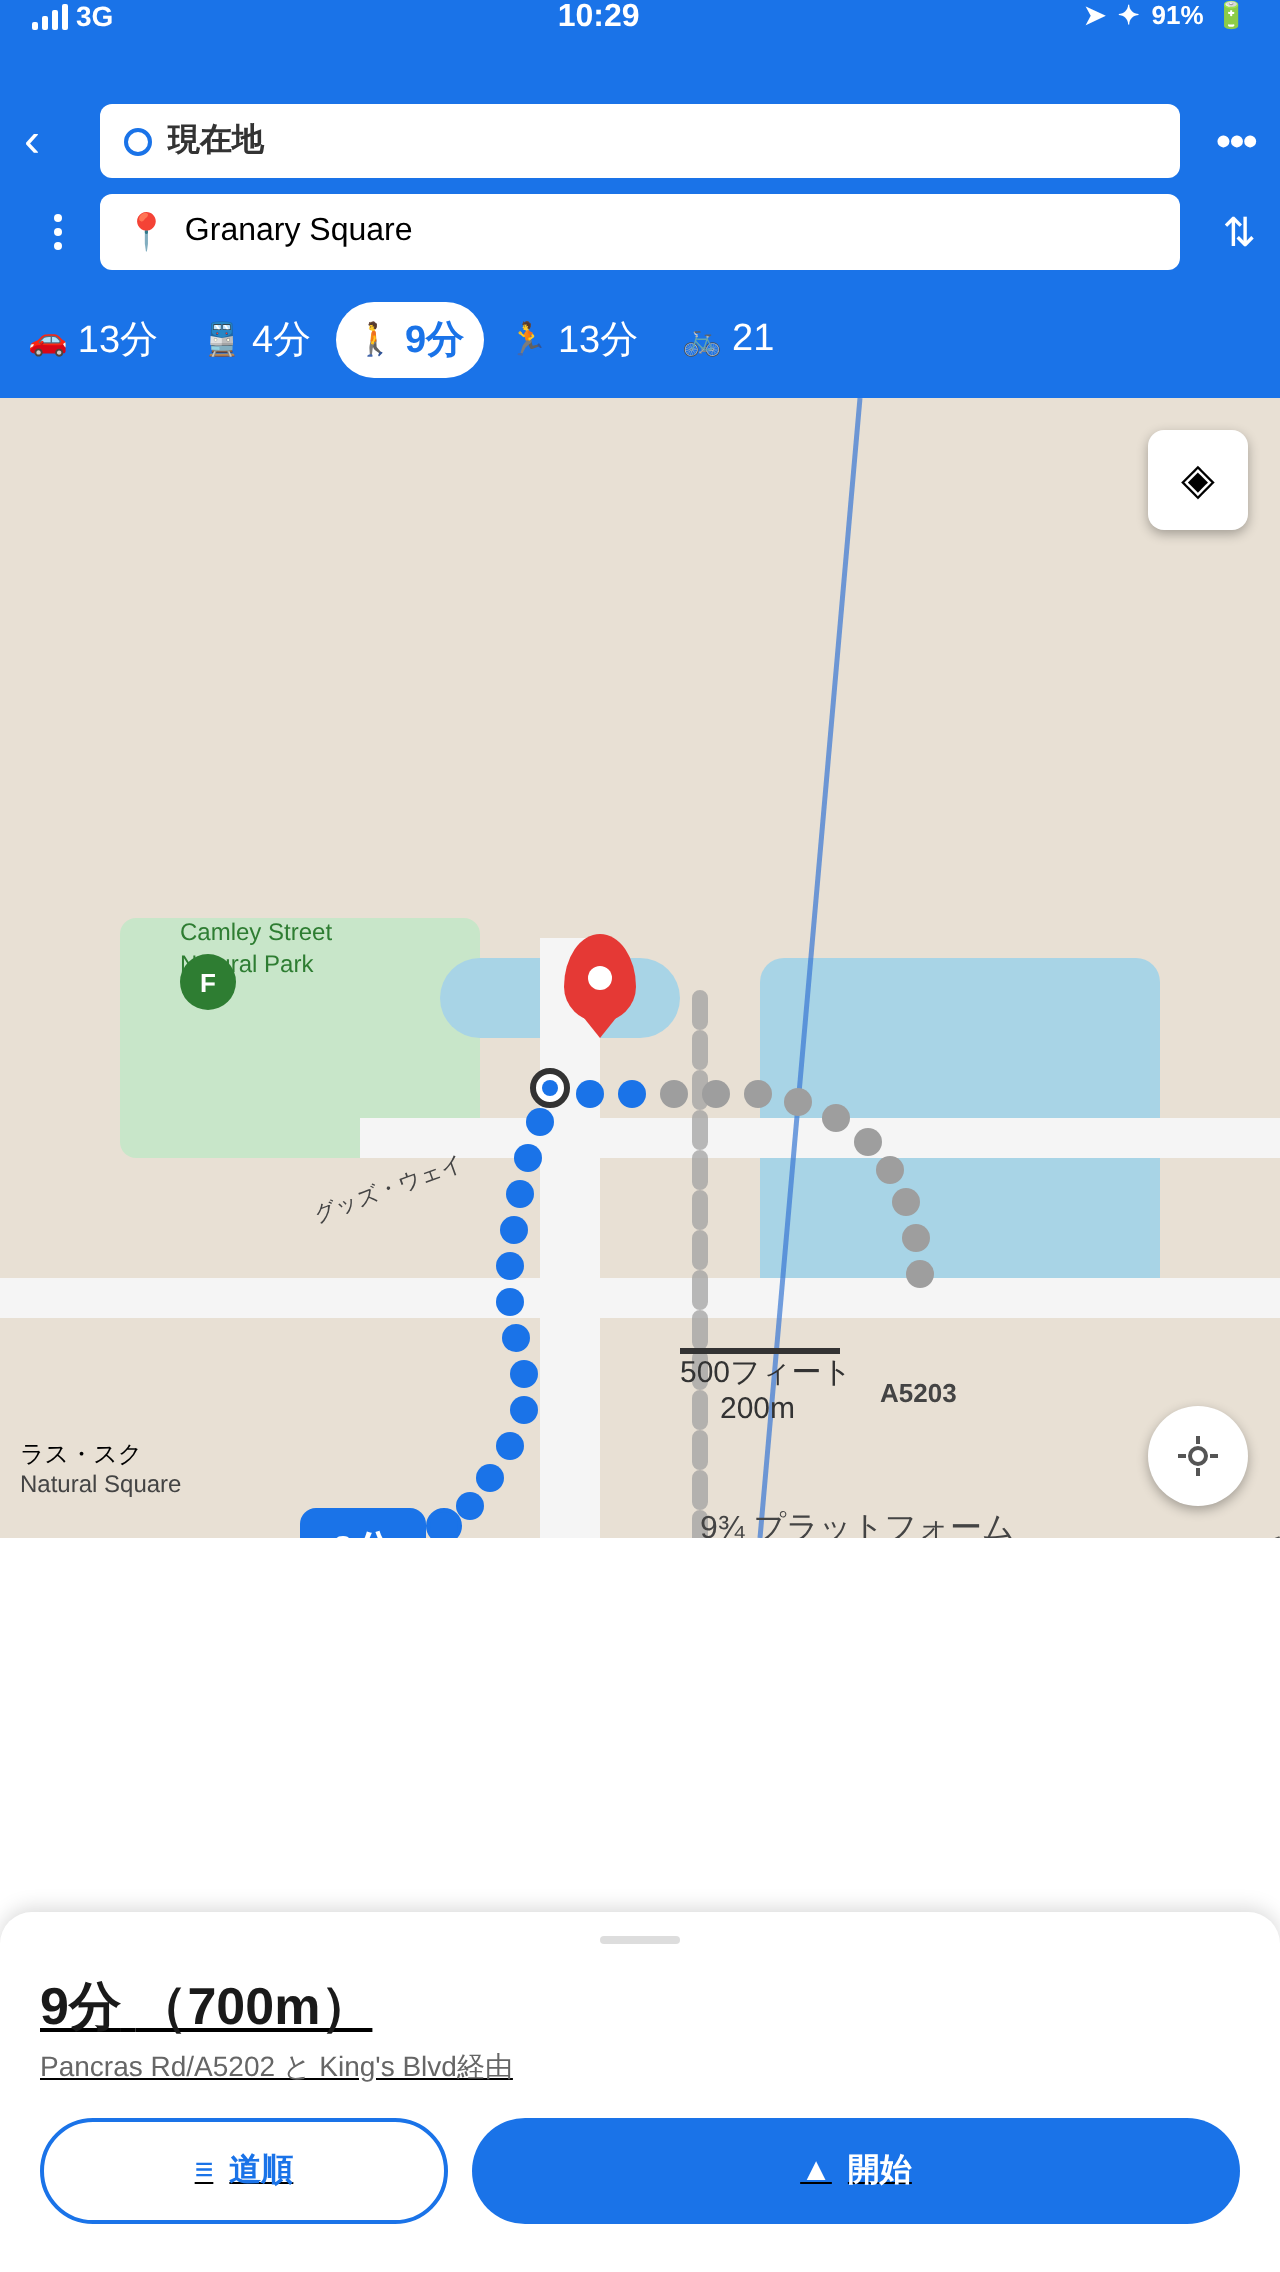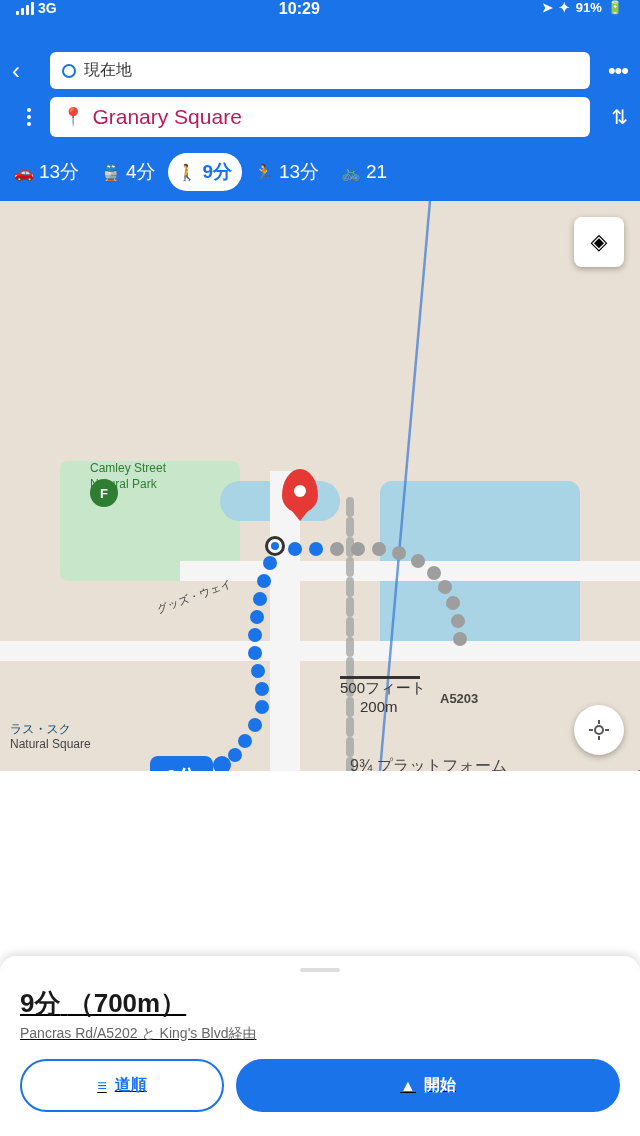--- a/index.html
+++ b/index.html
@@ -41,20 +41,21 @@
       min-width: 28px;
     }
     .search-field {
       flex: 1;
       background: white;
       border-radius: 6px;
       padding: 8px 12px;
       display: flex;
       align-items: center;
       gap: 8px;
+      font-weight: bold;
     }
     .search-field .dot-icon {
       width: 14px;
       height: 14px;
       border-radius: 50%;
       border: 2px solid #1a73e8;
       background: white;
       flex-shrink: 0;
     }
     .search-field .field-text {
@@ -93,22 +94,22 @@
       display: flex;
       align-items: center;
       gap: 8px;
     }
     .pin-icon {
       color: #e53935;
       font-size: 18px;
       flex-shrink: 0;
     }
     .dest-text {
-      font-size: 21px;
-      color: #be185d;
+      font-size: 16px;
+      color: #000000;
       flex: 1;
     }
     .swap-btn {
       color: white;
       font-size: 20px;
       cursor: pointer;
       min-width: 28px;
       text-align: right;
     }
 
@@ -163,21 +164,21 @@
     }
 
     
     .map-label {
       position: absolute;
       font-size: 12px;
       color: #444;
       font-weight: 500;
       white-space: nowrap;
     }
-    .map-label.blue { color: #0c4a6e; }
+    .map-label.blue { color: #000000; }
     .map-label.green { color: #2e7d32; }
 
     
     .water {
       position: absolute;
       background: #a8d4e6;
       border-radius: 4px;
     }
 
     

